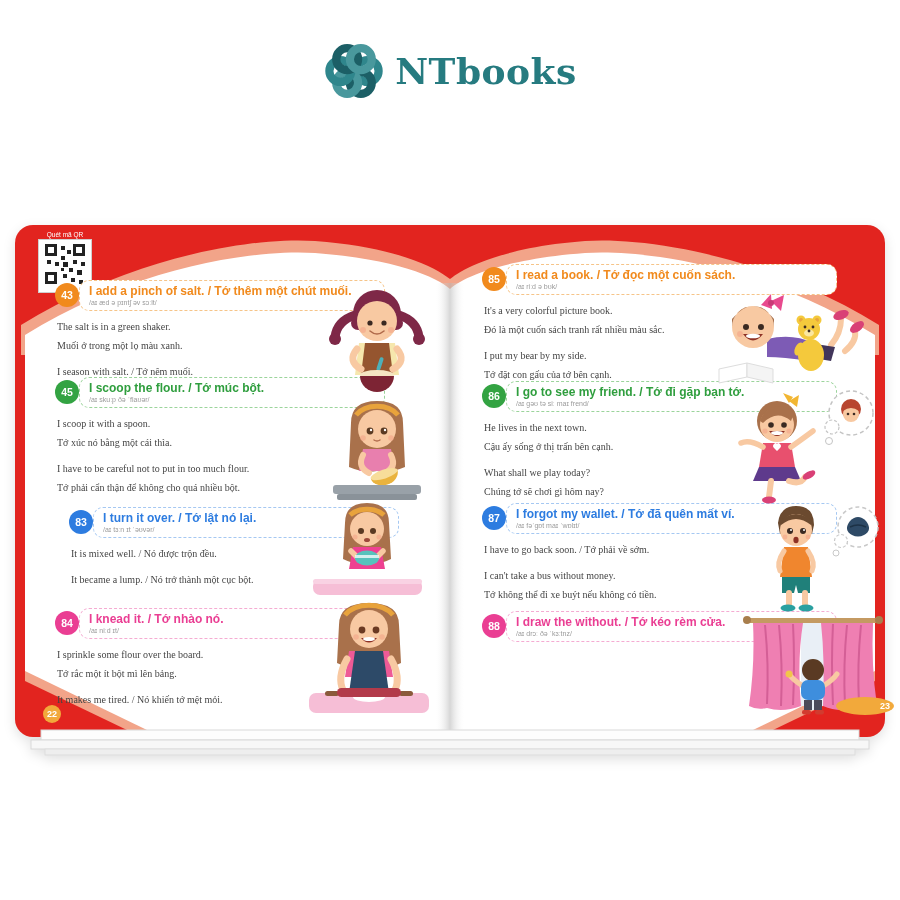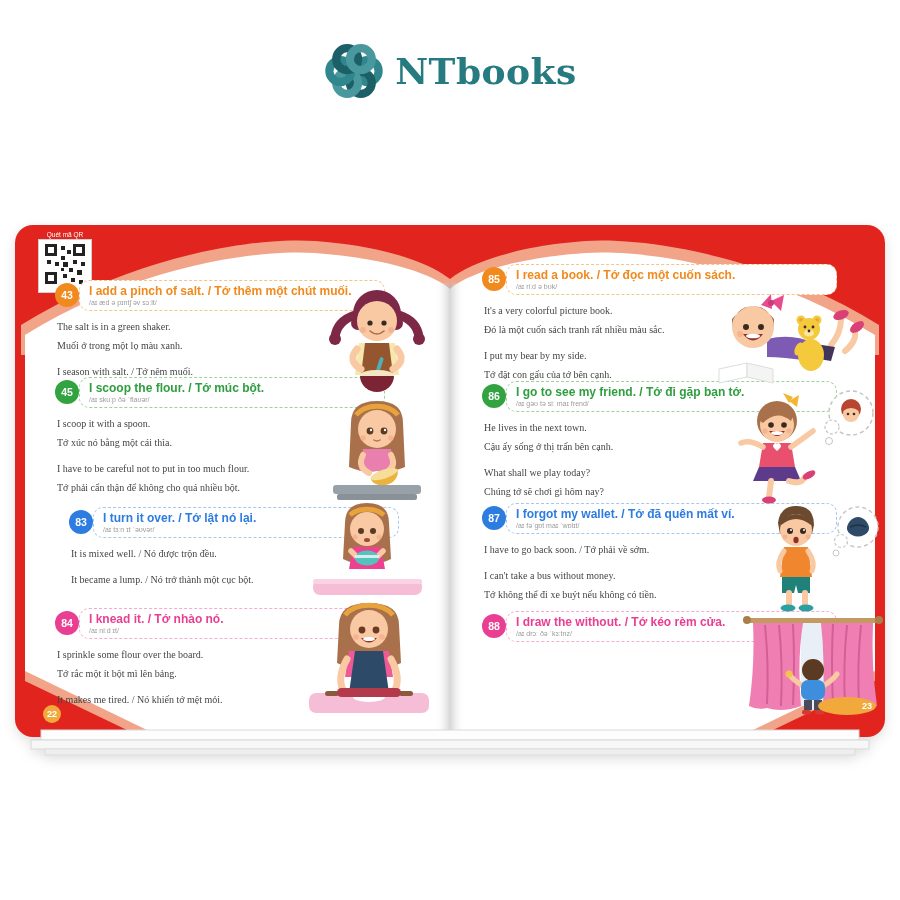--- a/index.html
+++ b/index.html
@@ -414,14 +414,14 @@
     <circle cx="46" cy="64" r="3.5" fill="#f2c549"></circle>
     <circle cx="70" cy="60" r="11" fill="#5a3a23"></circle>
     <rect x="58" y="70" width="24" height="20" rx="7" fill="#3e8edd"></rect>
     <rect x="61" y="90" width="18" height="10" fill="#4a4a5a"></rect>
     <rect x="69" y="90" width="2" height="10" fill="#e9eff6"></rect>
     <rect x="59" y="100" width="9" height="4.5" rx="2" fill="#d23b2f"></rect>
     <rect x="72" y="100" width="9" height="4.5" rx="2" fill="#d23b2f"></rect>
   </svg>
 
   <div class="pagenum" style="left:28px;top:480px;">22</div>
-  <div class="pagenum" style="left:803px;top:472px;padding-left:40px;">23</div>
+  <div class="pagenum" style="left:821px;top:472px;padding-left:40px;">23</div>
 </div>
 
 </body></html>

